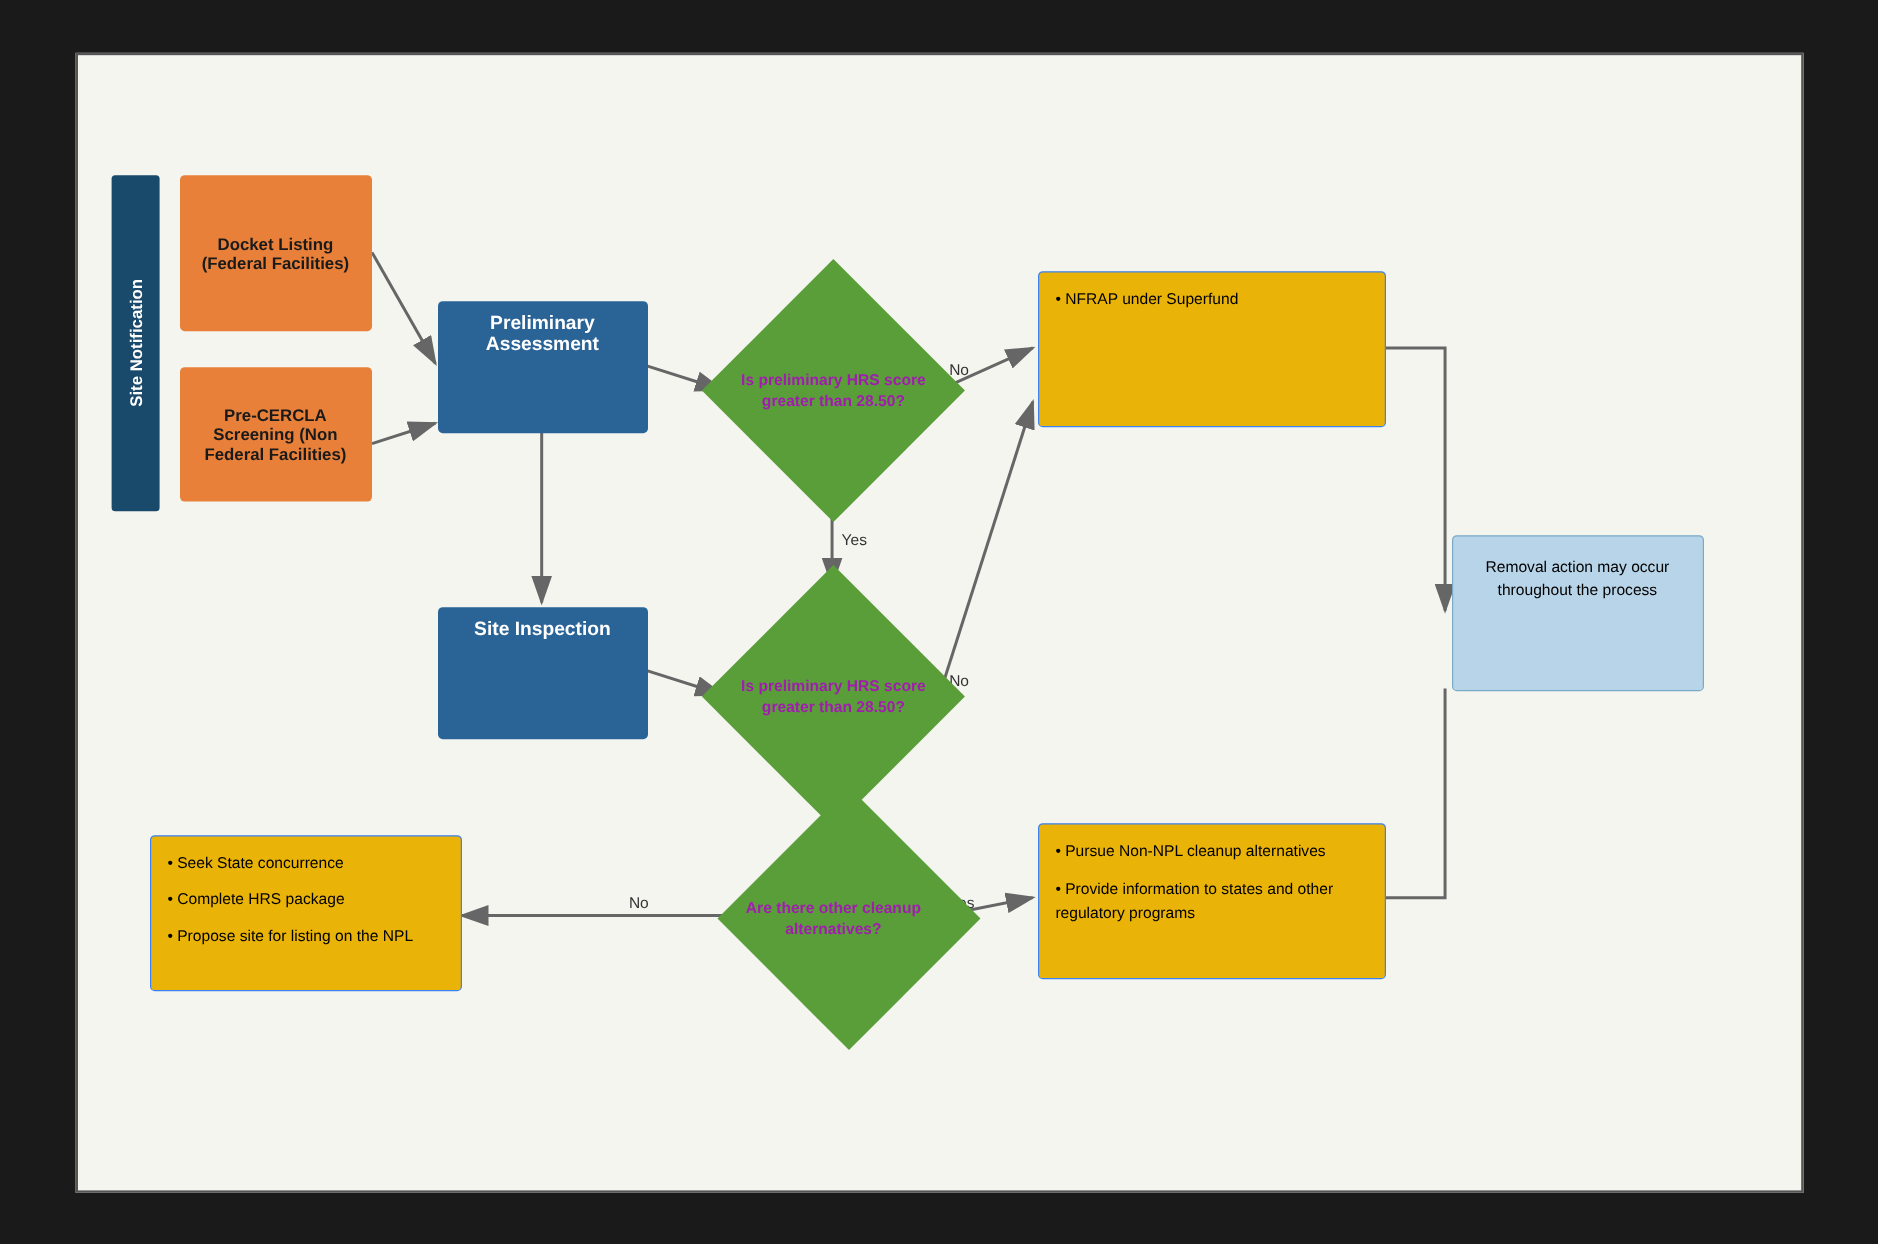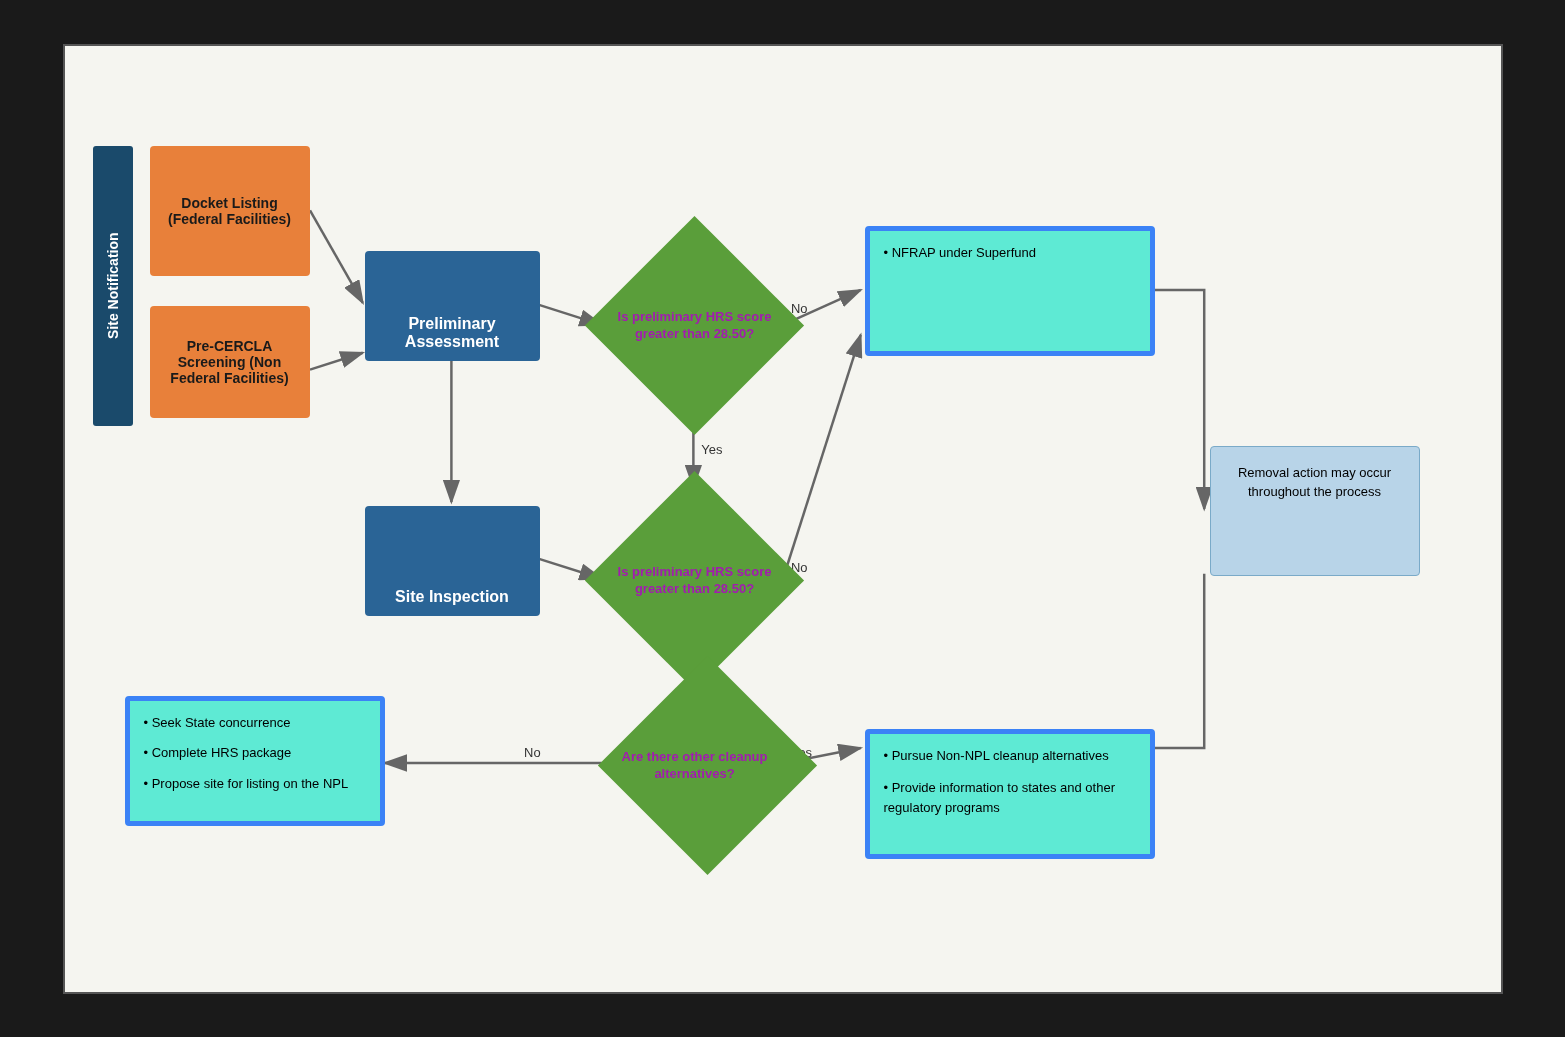--- a/index.html
+++ b/index.html
@@ -69,21 +69,21 @@
       height: 112px;
     }
 
     
     .blue-box-dark {
       position: absolute;
       background: #2a6496;
       color: white;
       border-radius: 4px;
       display: flex;
-      align-items: flex-end;
+      align-items: flex-start;
       justify-content: center;
       text-align: center;
       font-size: 16px;
       font-weight: bold;
       padding: 10px;
     }
 
     .preliminary-assessment {
       left: 300px;
       top: 205px;
@@ -149,22 +149,22 @@
     .diamond-3 {
       left: 540px;
       top: 630px;
       width: 180px;
       height: 180px;
     }
 
     
     .info-box {
       position: absolute;
-      background: #5eead4;
-      border: 5px solid #3b82f6;
+      background: #eab308;
+      border: 1px solid #3b82f6;
       border-radius: 4px;
       padding: 12px 14px;
       font-size: 13px;
       line-height: 1.5;
     }
 
     .nfrap-box {
       left: 800px;
       top: 180px;
       width: 290px;
@@ -176,21 +176,20 @@
       top: 650px;
       width: 260px;
       min-height: 130px;
     }
 
     .non-npl-box {
       left: 800px;
       top: 640px;
       width: 290px;
       min-height: 130px;
-      margin-top: 43px;
     }
 
     .removal-action-box {
       position: absolute;
       left: 1145px;
       top: 400px;
       width: 210px;
       min-height: 130px;
       background: #b8d4e8;
       border: 1px solid #7aaac8;

